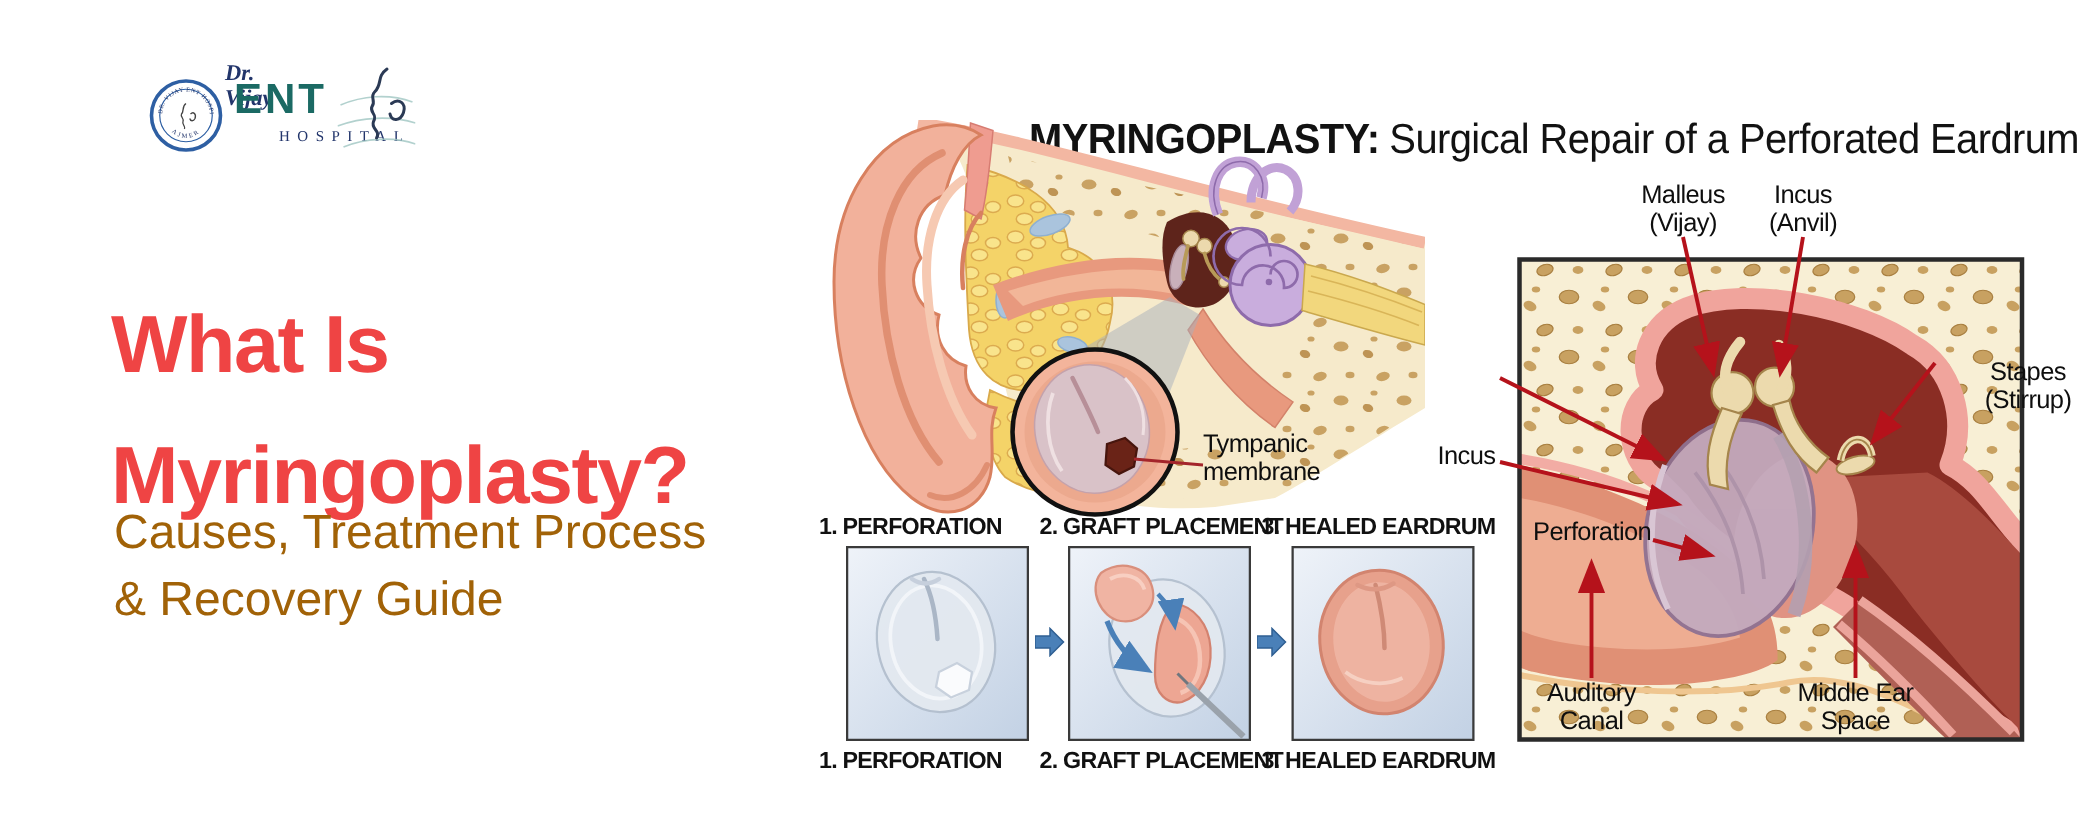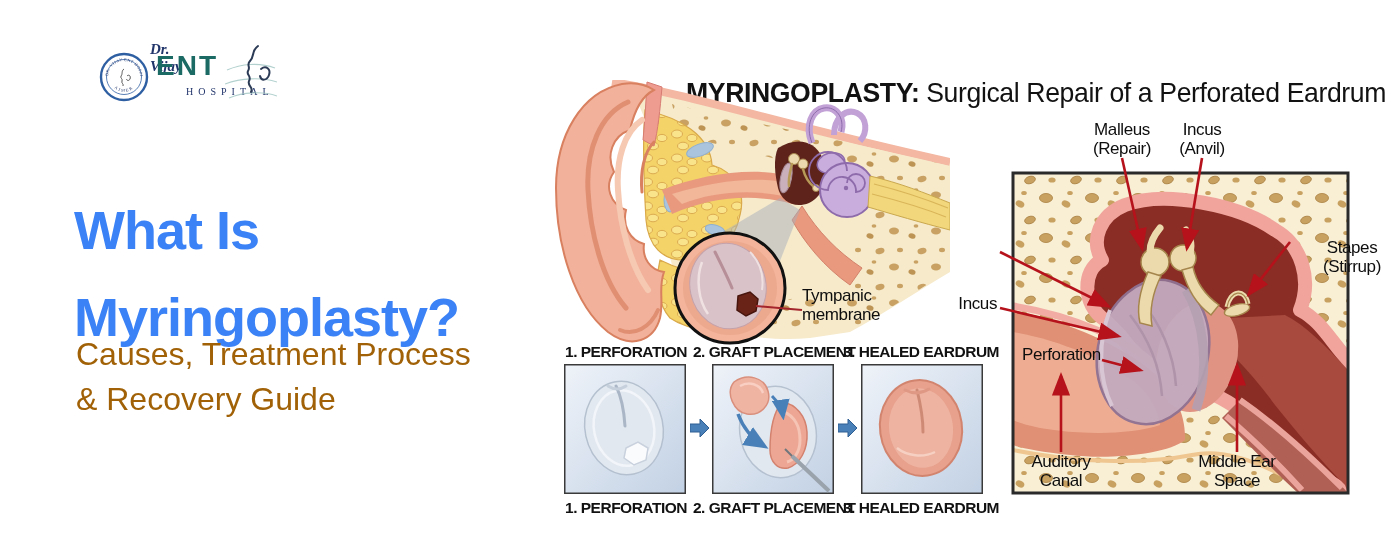--- a/index.html
+++ b/index.html
@@ -7,34 +7,34 @@
           font-family:"Liberation Sans",sans-serif;}
   .abs{position:absolute;}
   
   .logo-prefix{position:absolute;left:150px;top:41px;font-family:"Liberation Serif",serif;
                font-style:italic;font-weight:bold;font-size:15px;color:#22356B;}
   .logo-name{position:absolute;left:156px;top:50px;font-weight:bold;font-size:28px;
              letter-spacing:2px;color:#1B6A64;}
   .logo-suffix{position:absolute;left:186px;top:86px;font-family:"Liberation Serif",serif;
                font-size:10px;letter-spacing:5px;color:#22356B;}
   
-  .h-line{position:absolute;left:74px;font-weight:800;color:#3b82f6;font-size:54px;
+  .h-line{position:absolute;left:74px;font-weight:800;color:#ef4444;font-size:54px;
           letter-spacing:-1px;white-space:nowrap;}
   .sub-line{position:absolute;left:76px;color:#a16207;font-size:32px;white-space:nowrap;}
   
   .d-title{position:absolute;left:686px;top:77px;font-size:28px;color:#121212;white-space:nowrap;
            transform:scaleX(.95);transform-origin:left center;letter-spacing:-.4px;}
   .d-title b{font-weight:bold;}
   .d-title span{margin-left:7px;}
   
   .lbl{position:absolute;color:#0e0e0e;font-size:17px;line-height:19px;letter-spacing:-.4px;
        white-space:pre-line;}
   .lbl.center{text-align:center;}
   .lbl.right{text-align:right;}
-  .step-lbl{position:absolute;width:160px;text-align:center;font-weight:bold;font-size:15.5px;
+  .step-lbl{position:absolute;width:160px;text-align:left;font-weight:bold;font-size:15.5px;
             letter-spacing:-.5px;color:#111;white-space:nowrap;}
   .panel{position:absolute;top:364px;width:122px;height:130px;}
   svg{display:block;}
 </style>
 </head>
 <body>
 
 <div id="canvas">
 
   <div class="abs" style="left:0;top:0;">
@@ -276,21 +276,21 @@
       <path d="M 300,132 L 259,184" marker-end="url(#redhead)"></path>
       <path d="M 10,142 L 118,196" marker-end="url(#redhead)"></path>
       <path d="M 10,198 L 128,226" marker-end="url(#redhead)"></path>
       <path d="M 112,250 L 150,260" marker-end="url(#redhead)"></path>
       <path d="M 71,342 L 71,266" marker-end="url(#redhead)"></path>
       <path d="M 247,342 L 247,256" marker-end="url(#redhead)"></path>
     </g>
   </svg>
 
   <div class="lbl center" style="left:1072px;top:120px;width:100px;">Malleus
-(Repair)</div>
+(Vijay)</div>
   <div class="lbl center" style="left:1162px;top:120px;width:80px;">Incus
 (Anvil)</div>
   <div class="lbl center" style="left:1307px;top:206px;width:90px;margin-top:32px;">Stapes
 (Stirrup)</div>
   <div class="lbl right" style="left:917px;top:294px;width:80px;">Incus</div>
   <div class="lbl" style="left:1022px;top:345px;width:110px;">Perforation</div>
   <div class="lbl center" style="left:1011px;top:452px;width:100px;">Auditory
 Canal</div>
   <div class="lbl center" style="left:1177px;top:452px;width:120px;">Middle Ear
 Space</div>

